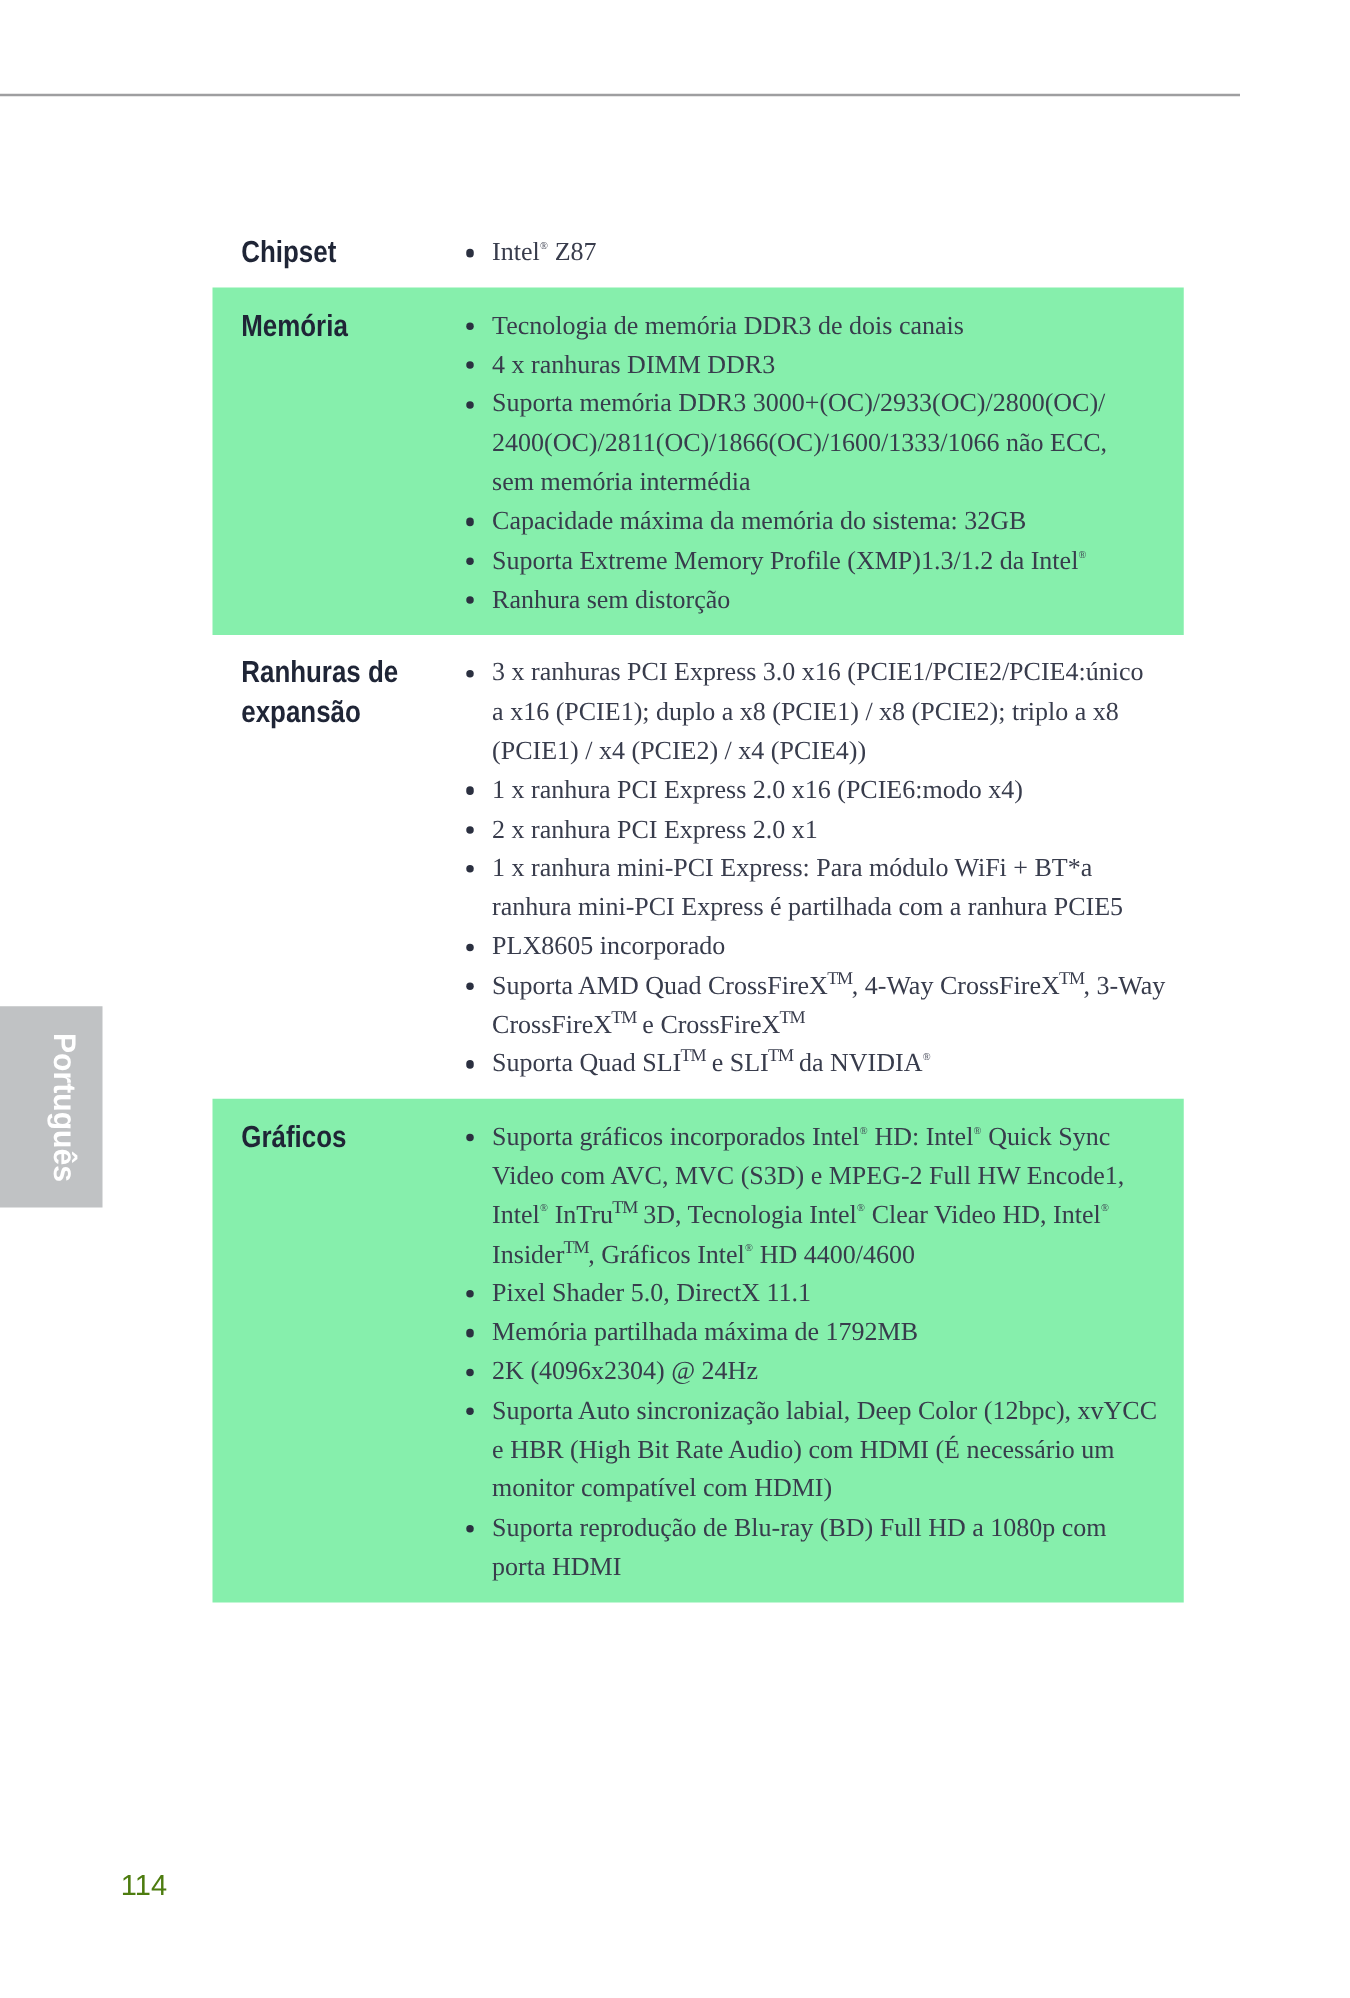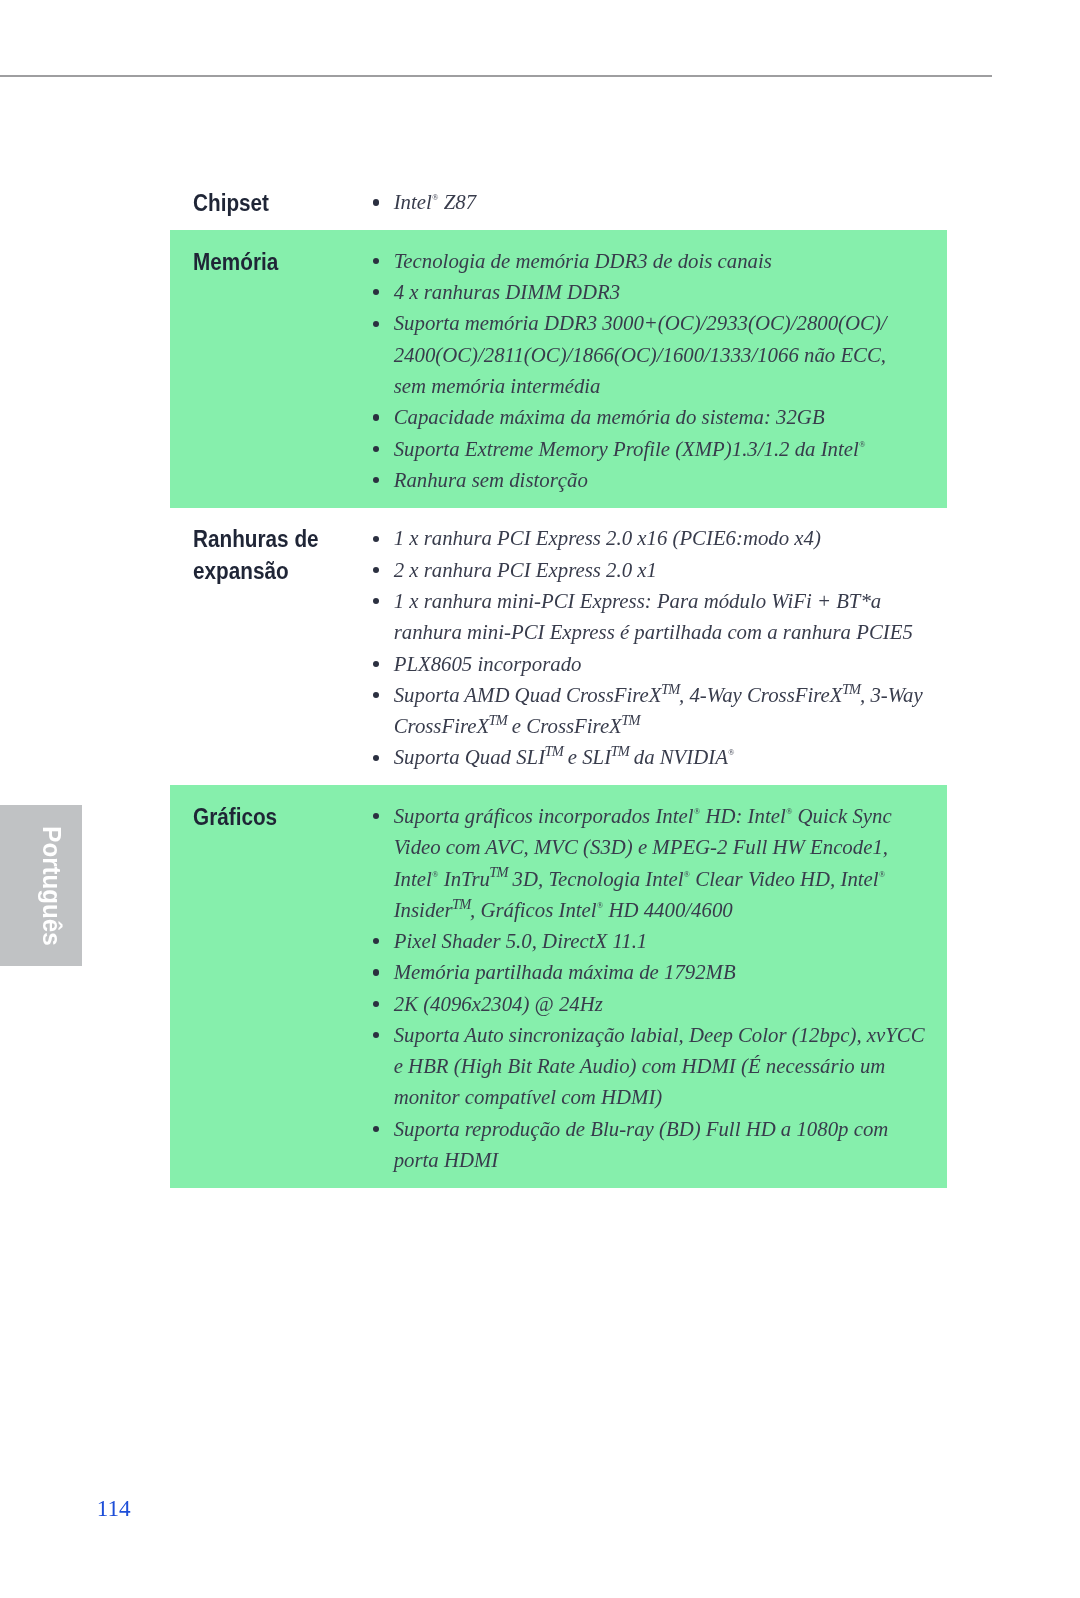--- a/index.html
+++ b/index.html
@@ -6,33 +6,33 @@
   body{width:1080px;height:1598px;font-family:"Liberation Serif",serif;}
   .page{position:relative;width:992px;height:1598px;overflow:hidden;background:#fff;}
   .top-rule{position:absolute;left:0;top:75.4px;width:1080px;height:1.5px;background:#9e9ea0;}
   .spec-table{position:absolute;left:170px;top:171.8px;width:777px;}
   .spec-row{display:flex;position:relative;padding-top:13.35px;padding-bottom:13.95px;}
   .spec-row.shaded{background:#86efac;}
   .lbl{width:198px;flex:0 0 198px;padding-left:23.2px;box-sizing:border-box;
        font-family:"Liberation Sans",sans-serif;font-weight:bold;font-size:24.4px;
        color:#1f2536;line-height:31.28px;letter-spacing:0px;}
   .lbl>span{display:block;transform:scaleX(0.85) translateY(1.5px);transform-origin:0 50%;white-space:nowrap;}
-  .items{flex:1;margin:0;padding:0;list-style:none;font-style:italic;}
+  .items{flex:1;margin:0;padding:0;list-style:none;}
   .items li{position:relative;padding-left:25.7px;font-size:20.8px;line-height:31.28px;
             color:#383c4c;}
   .items li .bl{position:absolute;left:4.6px;top:14.3px;width:6.2px;height:6.2px;
                 border-radius:50%;background:#2b3040;}
   .ln{display:block;white-space:nowrap;position:relative;top:1.2px;}
   .lang-tab{position:absolute;left:0;top:804.6px;width:82px;height:161.6px;background:#c0c2c4;overflow:visible;}
   .lang-tab span{position:absolute;left:51px;top:81.2px;
        transform:translate(-50%,-50%) rotate(90deg) scaleX(0.965);
        white-space:nowrap;color:#ffffff;font-family:"Liberation Sans",sans-serif;
        font-size:25px;font-weight:bold;letter-spacing:0px;}
-  .pageno{position:absolute;left:96.7px;top:1495.0px;font-family:Liberation Serif, serif;
-       font-size:23.2px;color:#1d4ed8;letter-spacing:0px;}
+  .pageno{position:absolute;left:96.7px;top:1495.0px;font-family:Liberation Sans, sans-serif;
+       font-size:23.2px;color:#4d7c0f;letter-spacing:0px;}
   .rr{font-size:0.40em;line-height:0;letter-spacing:0;position:relative;top:-9.0px;vertical-align:baseline;margin-left:0.2px;margin-right:0.2px;}
   .tm{font-size:0.695em;line-height:0;position:relative;top:-8.1px;vertical-align:baseline;letter-spacing:-0.85px;margin-left:-0.6px;margin-right:-0.3px;}
 </style>
 </head>
 <body>
 
 <div class="page">
   <div class="top-rule"></div>
   <div class="spec-table" id="spec-table">
       <div class="spec-row">
@@ -78,20 +78,26 @@
             <span class="ln">Ranhura sem distorção</span>
           </li>
         </ul>
       </div>
       <div class="spec-row">
         <div class="lbl">
           <span>Ranhuras de</span>
           <span>expansão</span>
         </div>
         <ul class="items">
+          <li>
+            <span class="bl"></span>
+            <span class="ln">3 x ranhuras PCI Express 3.0 x16 (PCIE1/PCIE2/PCIE4:único</span>
+            <span class="ln">a x16 (PCIE1); duplo a x8 (PCIE1) / x8 (PCIE2); triplo a x8</span>
+            <span class="ln">(PCIE1) / x4 (PCIE2) / x4 (PCIE4))</span>
+          </li>
           <li>
             <span class="bl"></span>
             <span class="ln">1 x ranhura PCI Express 2.0 x16 (PCIE6:modo x4)</span>
           </li>
           <li>
             <span class="bl"></span>
             <span class="ln">2 x ranhura PCI Express 2.0 x1</span>
           </li>
           <li>
             <span class="bl"></span>

